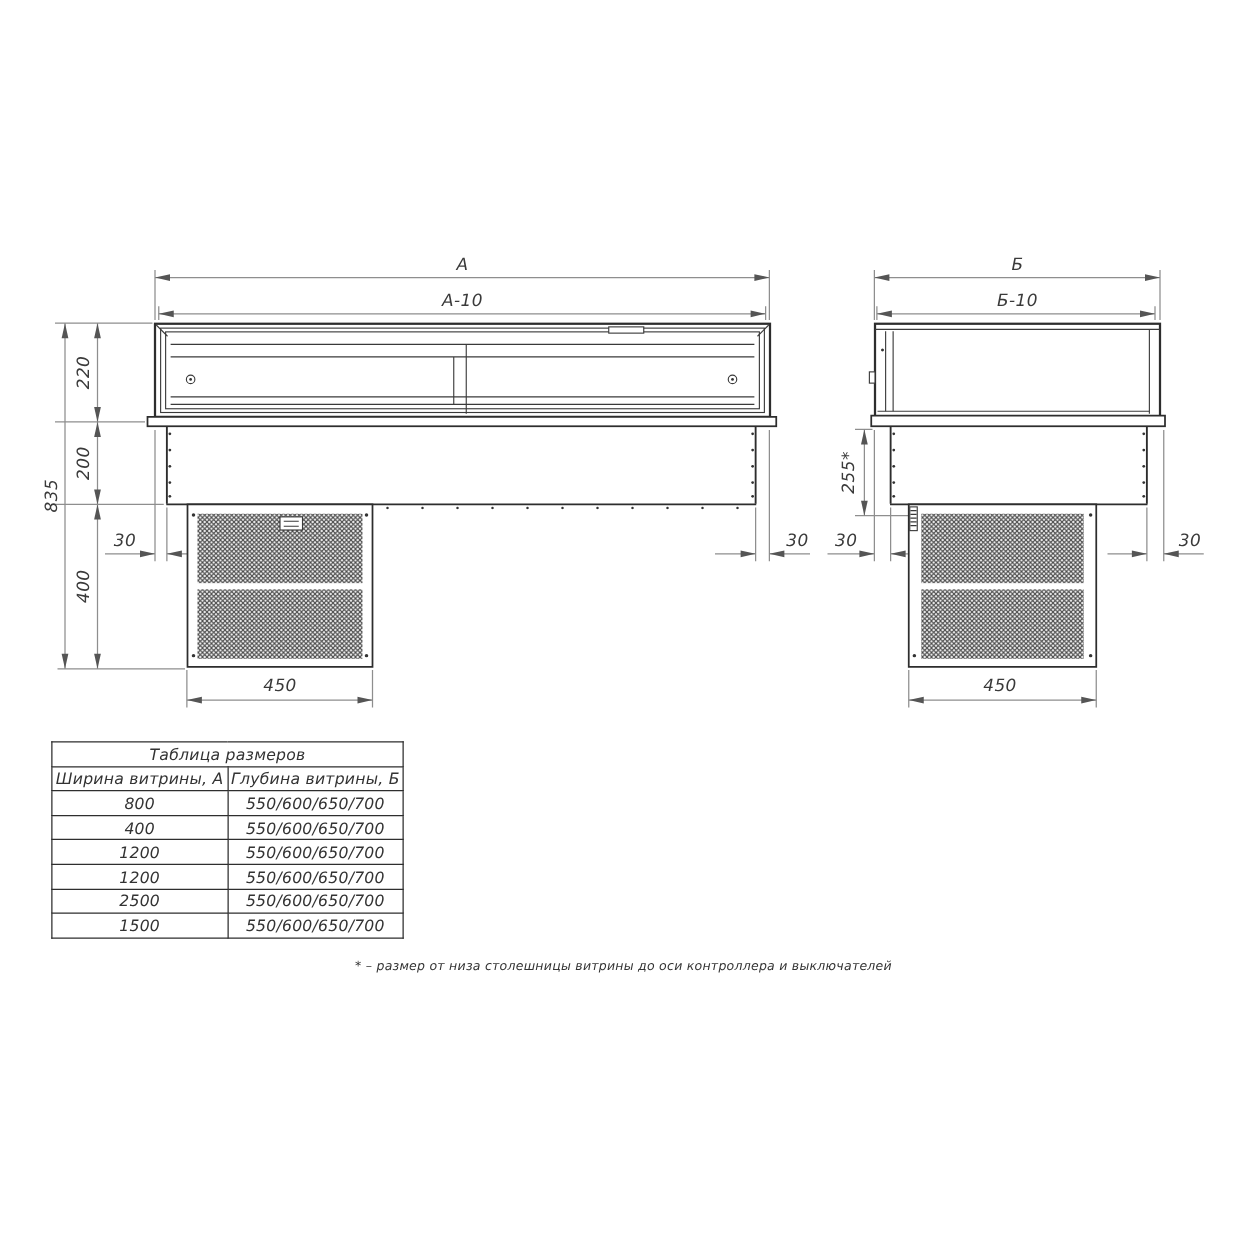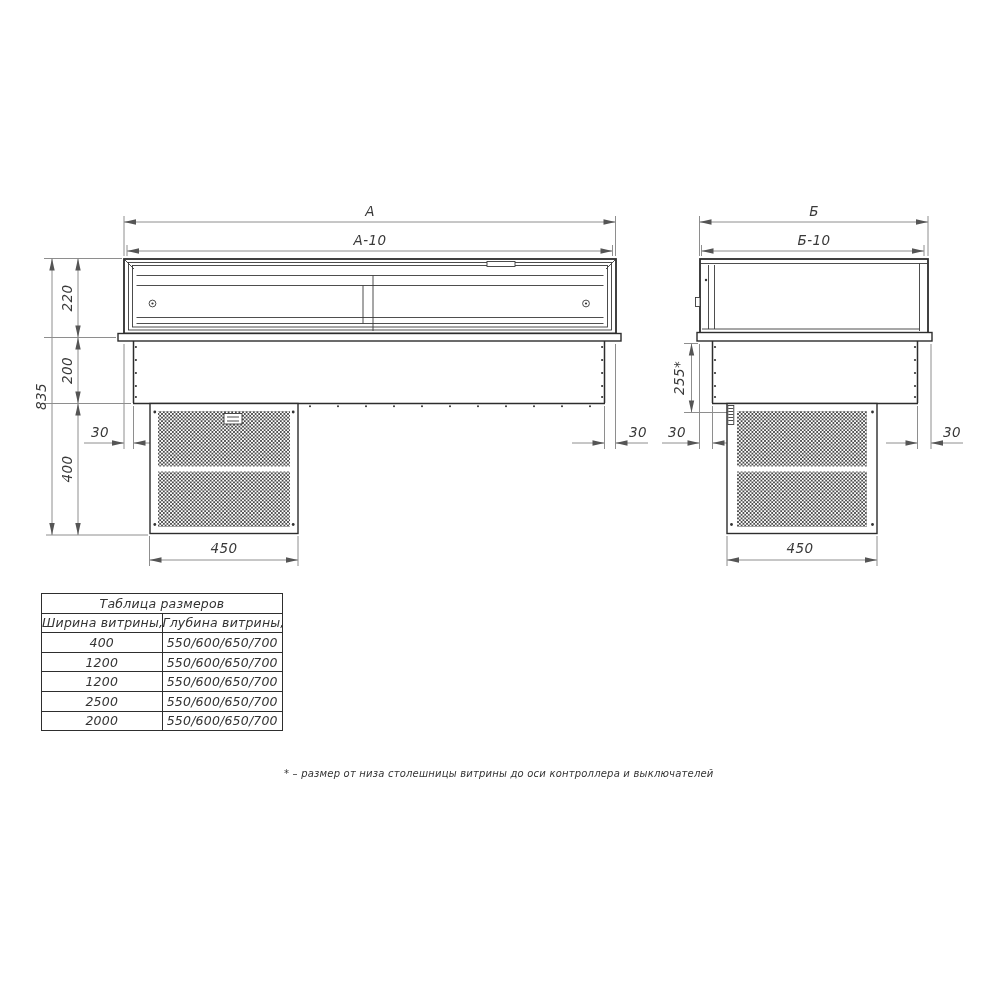--- a/index.html
+++ b/index.html
@@ -8,21 +8,21 @@
   .drawing-svg{position:absolute;left:0;top:0;}
   .obj{stroke:#2d2d2d;stroke-width:1.5;fill:none;}
   .obj2{stroke:#2d2d2d;stroke-width:1.8;fill:#fff;}
   .objw{stroke:#2d2d2d;stroke-width:1.4;fill:#fff;}
   .thin{stroke:#3a3a3a;stroke-width:0.9;fill:none;}
   .thinw{stroke:#3a3a3a;stroke-width:0.9;fill:#fff;}
   .dim{stroke:#8e8e8e;stroke-width:1;fill:none;}
   .dimtxt{font-family:"DejaVu Sans",sans-serif;font-style:italic;font-size:13.5px;
           fill:#3a3a3a;letter-spacing:.4px;}
   .screw{fill:#333;stroke:none;}
-  .size-table{position:absolute;left:41px;top:593px;width:242px;border-collapse:collapse;
+  .size-table{position:absolute;left:41px;top:593px;width:282px;border-collapse:collapse;
               table-layout:fixed;background:#fff;}
   .size-table td{border:1.4px solid #2e2e2e;height:18.6px;text-align:center;padding:0;
                  font-style:italic;font-size:12.5px;color:#333;letter-spacing:.2px;
                  white-space:nowrap;overflow:hidden;}
   .size-table .c1{width:117px;}
   .footnote{position:absolute;left:284px;top:768px;font-style:italic;font-size:10px;
             color:#333;letter-spacing:.2px;white-space:nowrap;}
 </style>
 </head>
 <body>
@@ -236,37 +236,41 @@
 <table class="size-table">
   <tbody>
         <tr>
     <td colspan="2">Таблица размеров</td>
   </tr>
   <tr>
     <td class="c1">Ширина витрины, А</td>
     <td>Глубина витрины, Б</td>
   </tr>
   <tr>
+    <td class="c1">800</td>
+    <td>550/600/650/700</td>
+  </tr>
+  <tr>
     <td class="c1">400</td>
     <td>550/600/650/700</td>
   </tr>
   <tr>
     <td class="c1">1200</td>
     <td>550/600/650/700</td>
   </tr>
   <tr>
     <td class="c1">1200</td>
     <td>550/600/650/700</td>
   </tr>
   <tr>
     <td class="c1">2500</td>
     <td>550/600/650/700</td>
   </tr>
   <tr>
-    <td class="c1">2000</td>
+    <td class="c1">1500</td>
     <td>550/600/650/700</td>
   </tr>
 </tbody>
     </table>
 
 <div class="footnote">* – размер от низа столешницы витрины до оси контроллера и выключателей</div>
 
 </div>
 
 </body></html>

